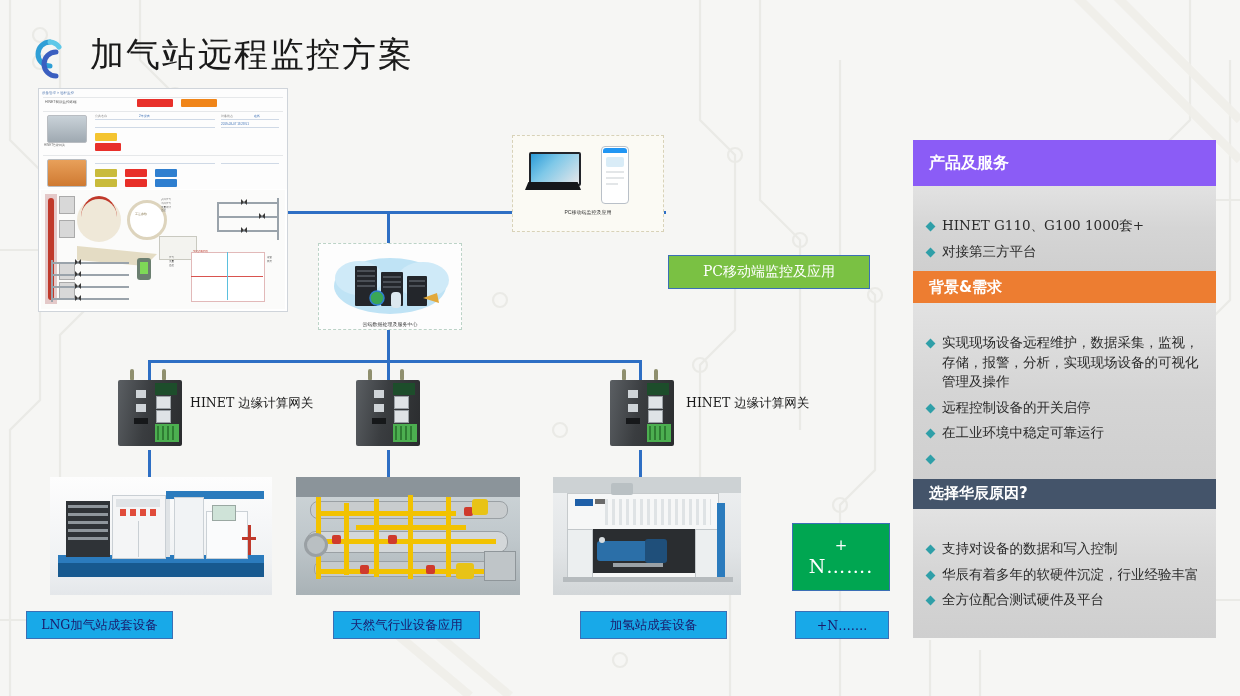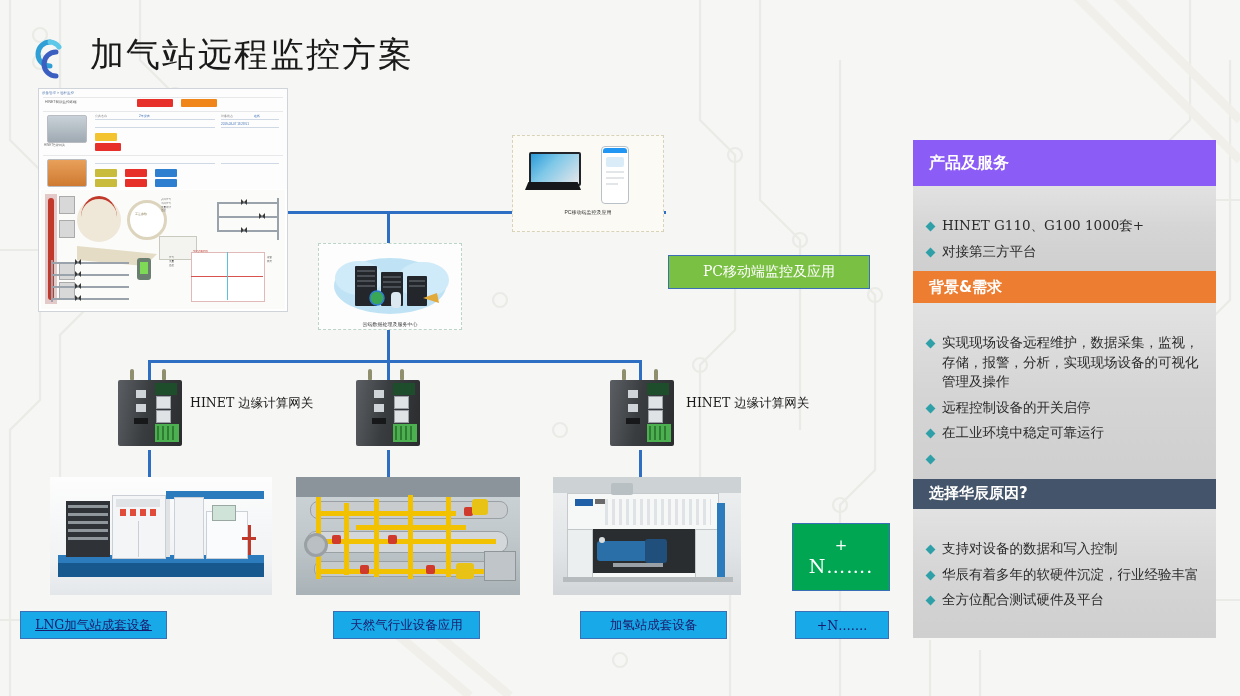--- a/index.html
+++ b/index.html
@@ -382,21 +382,21 @@
     <div style="position:absolute;left:100px;top:32px;width:6px;height:7px;background:#e04b3a;"></div>
     <div style="position:absolute;left:88px;top:44px;width:1px;height:36px;background:#c9cfd4;"></div>
     <div style="position:absolute;left:116px;top:14px;width:98px;height:8px;background:#2b7bbd;"></div>
     <div style="position:absolute;left:116px;top:22px;width:4px;height:58px;background:#dfe3e6;"></div>
     <div style="position:absolute;left:124px;top:20px;width:28px;height:60px;background:#f1f3f5;border:1px solid #cbd1d6;"></div>
     <div style="position:absolute;left:156px;top:34px;width:40px;height:46px;background:#fafbfc;border:1px solid #cbd1d6;"></div>
     <div style="position:absolute;left:162px;top:28px;width:22px;height:14px;background:#cfe3d8;border:1px solid #9aa8a2;"></div>
     <div style="position:absolute;left:198px;top:48px;width:3px;height:30px;background:#c0392b;"></div>
     <div style="position:absolute;left:192px;top:60px;width:14px;height:3px;background:#c0392b;"></div>
   </div>
-  <div class="blue-label" style="left:20px;top:531px;width:145px;text-decoration:underline;">LNG加气站成套设备</div>
+  <div class="blue-label" style="left:26px;top:531px;width:145px;">LNG加气站成套设备</div>
 
   <div class="photo" id="eq2">
     <div style="position:absolute;inset:0;background:linear-gradient(180deg,#cfd6d9 0%,#bfc7cb 55%,#a9b2b6 100%);"></div>
     <div style="position:absolute;left:0;top:0;width:224px;height:20px;background:#8b949a;"></div>
     <div style="position:absolute;left:14px;top:24px;width:196px;height:16px;background:#c8ccce;border:1px solid #9aa0a4;border-radius:8px;"></div>
     <div style="position:absolute;left:10px;top:54px;width:200px;height:20px;background:#d3d7d9;border:1px solid #9aa0a4;border-radius:10px;"></div>
     <div style="position:absolute;left:18px;top:84px;width:190px;height:14px;background:#c5cacd;border:1px solid #9aa0a4;border-radius:7px;"></div>
 
     <div style="position:absolute;left:20px;top:20px;width:5px;height:82px;background:#f2c200;"></div>
     <div style="position:absolute;left:48px;top:26px;width:5px;height:72px;background:#f2c200;"></div>

